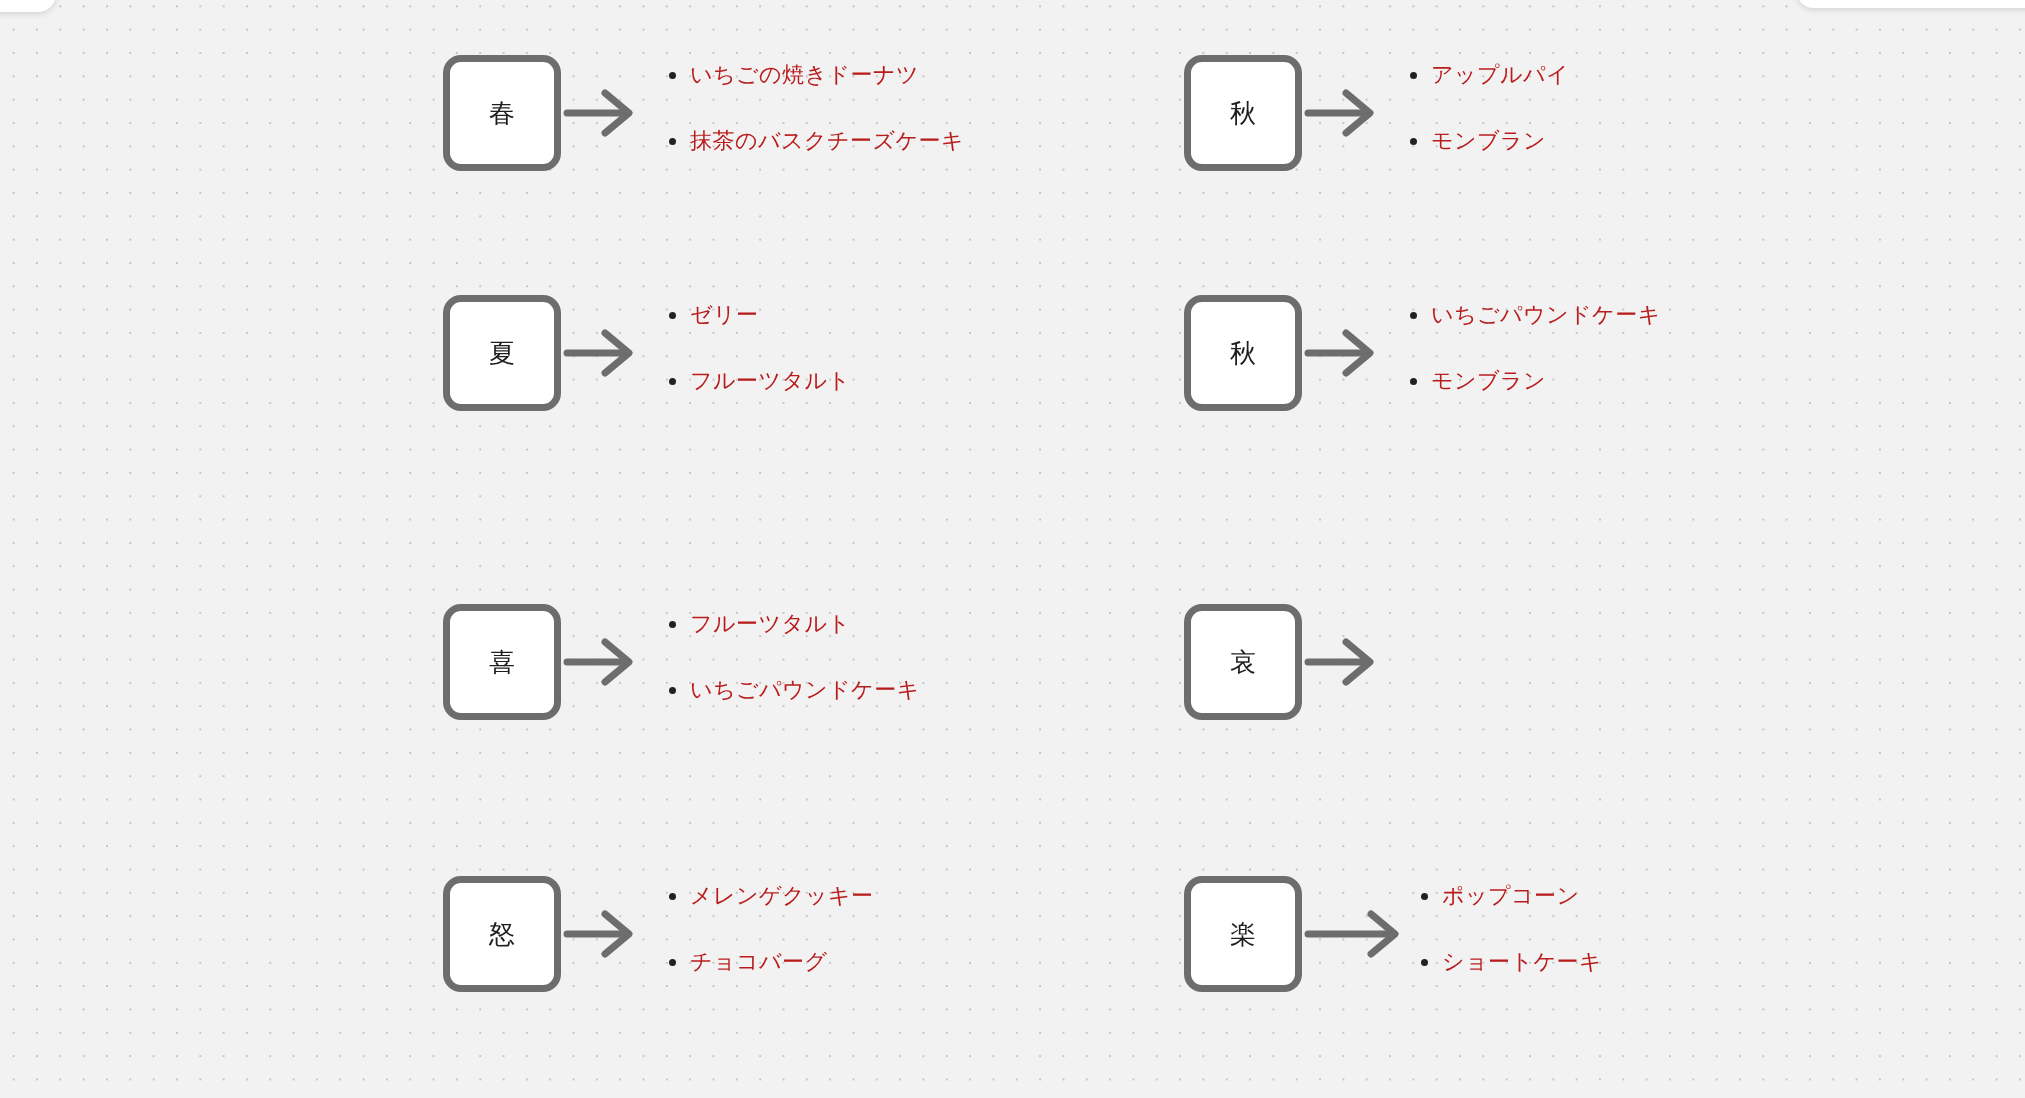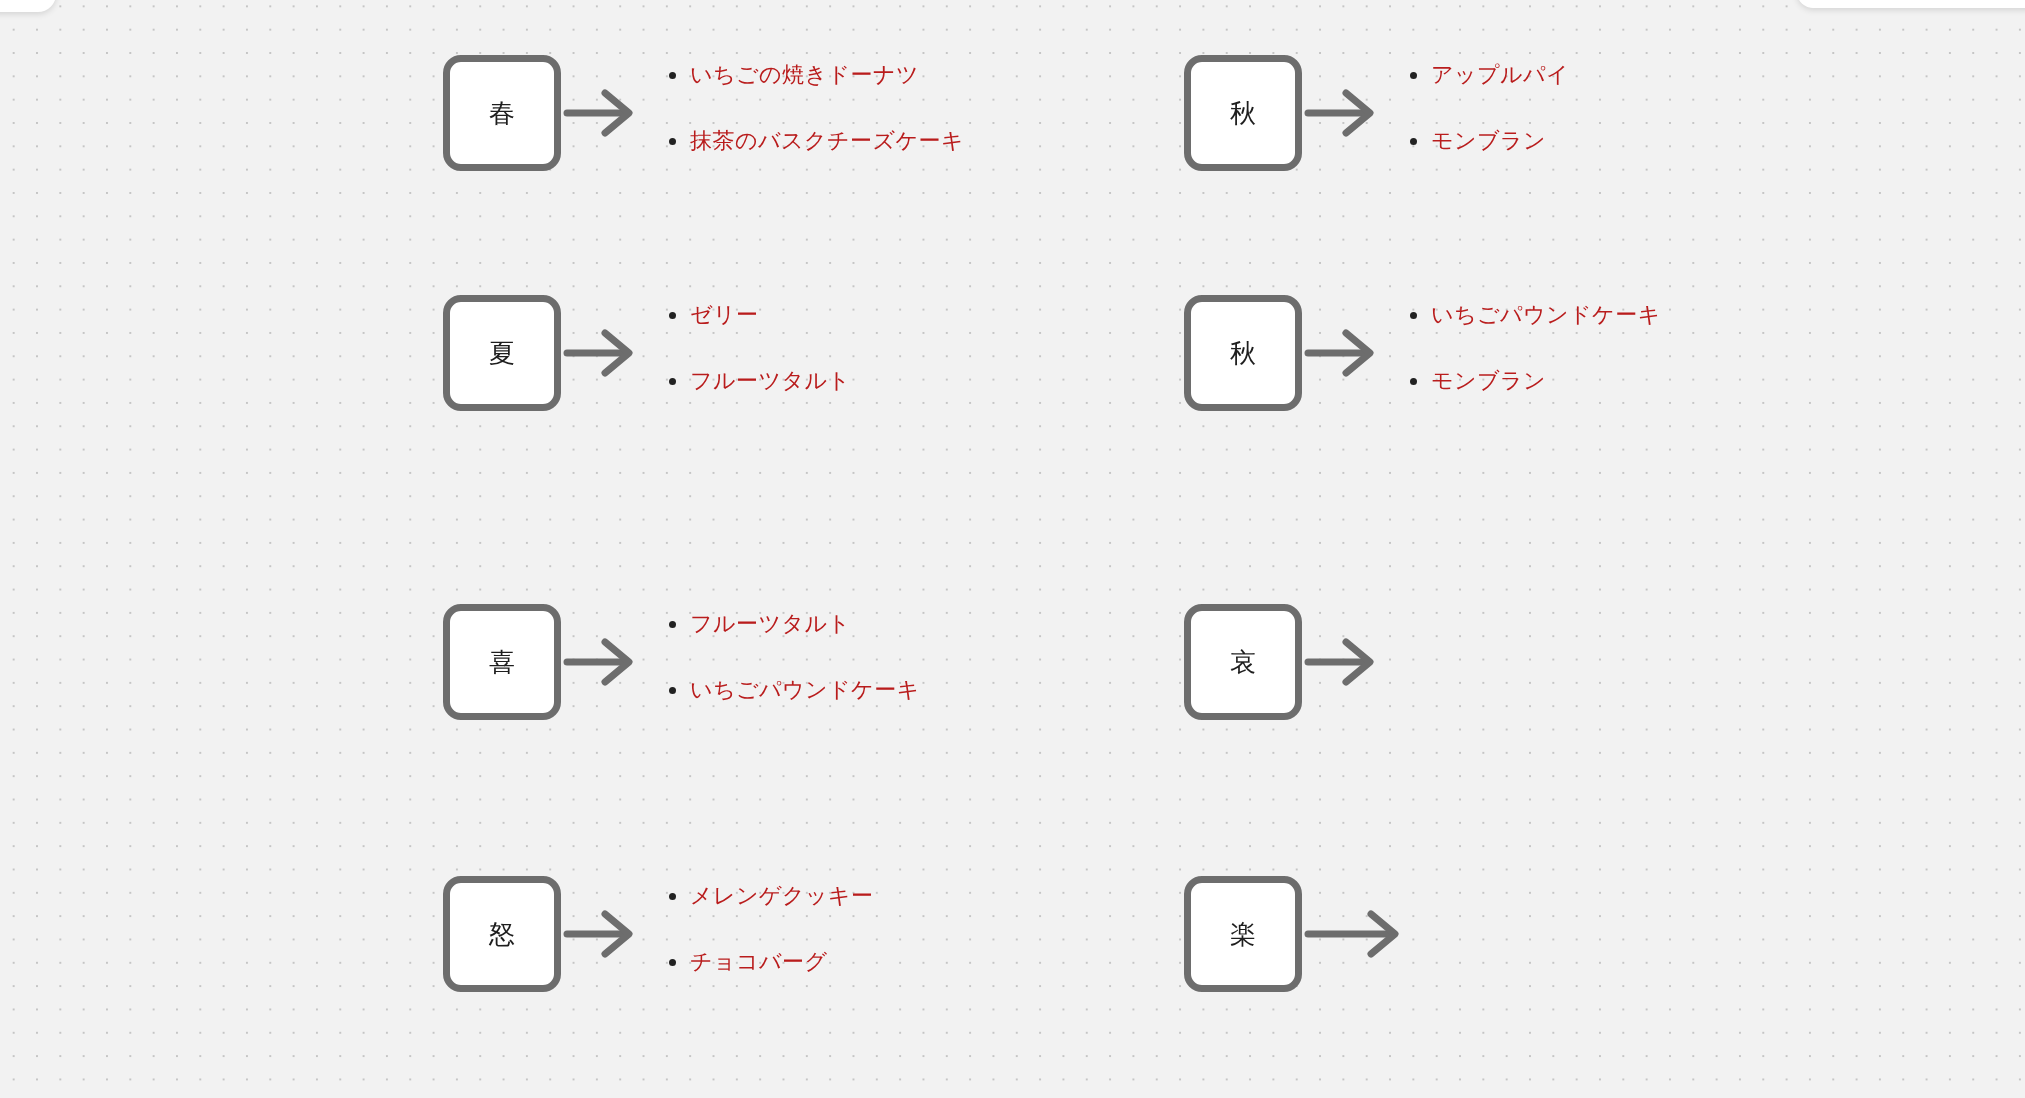--- a/index.html
+++ b/index.html
@@ -175,13 +175,23 @@
 </div>
 
 <div class="group g7">
   <div class="node">
     <span class="kanji">楽</span>
   </div>
   <svg class="connector" width="105" height="116" viewBox="0 0 105 116">
     <line x1="6" y1="58" x2="91" y2="58"></line>
       <polyline points="69,38 93,58 69,78"></polyline>
   </svg>
+  <div class="items" style="margin-left:14px;">
+    <div class="item">
+      <span class="dot"></span>
+      <span class="txt">ポップコーン</span>
+    </div>
+    <div class="item">
+      <span class="dot"></span>
+      <span class="txt">ショートケーキ</span>
+    </div>
+  </div>
 </div>
 
 </body></html>

